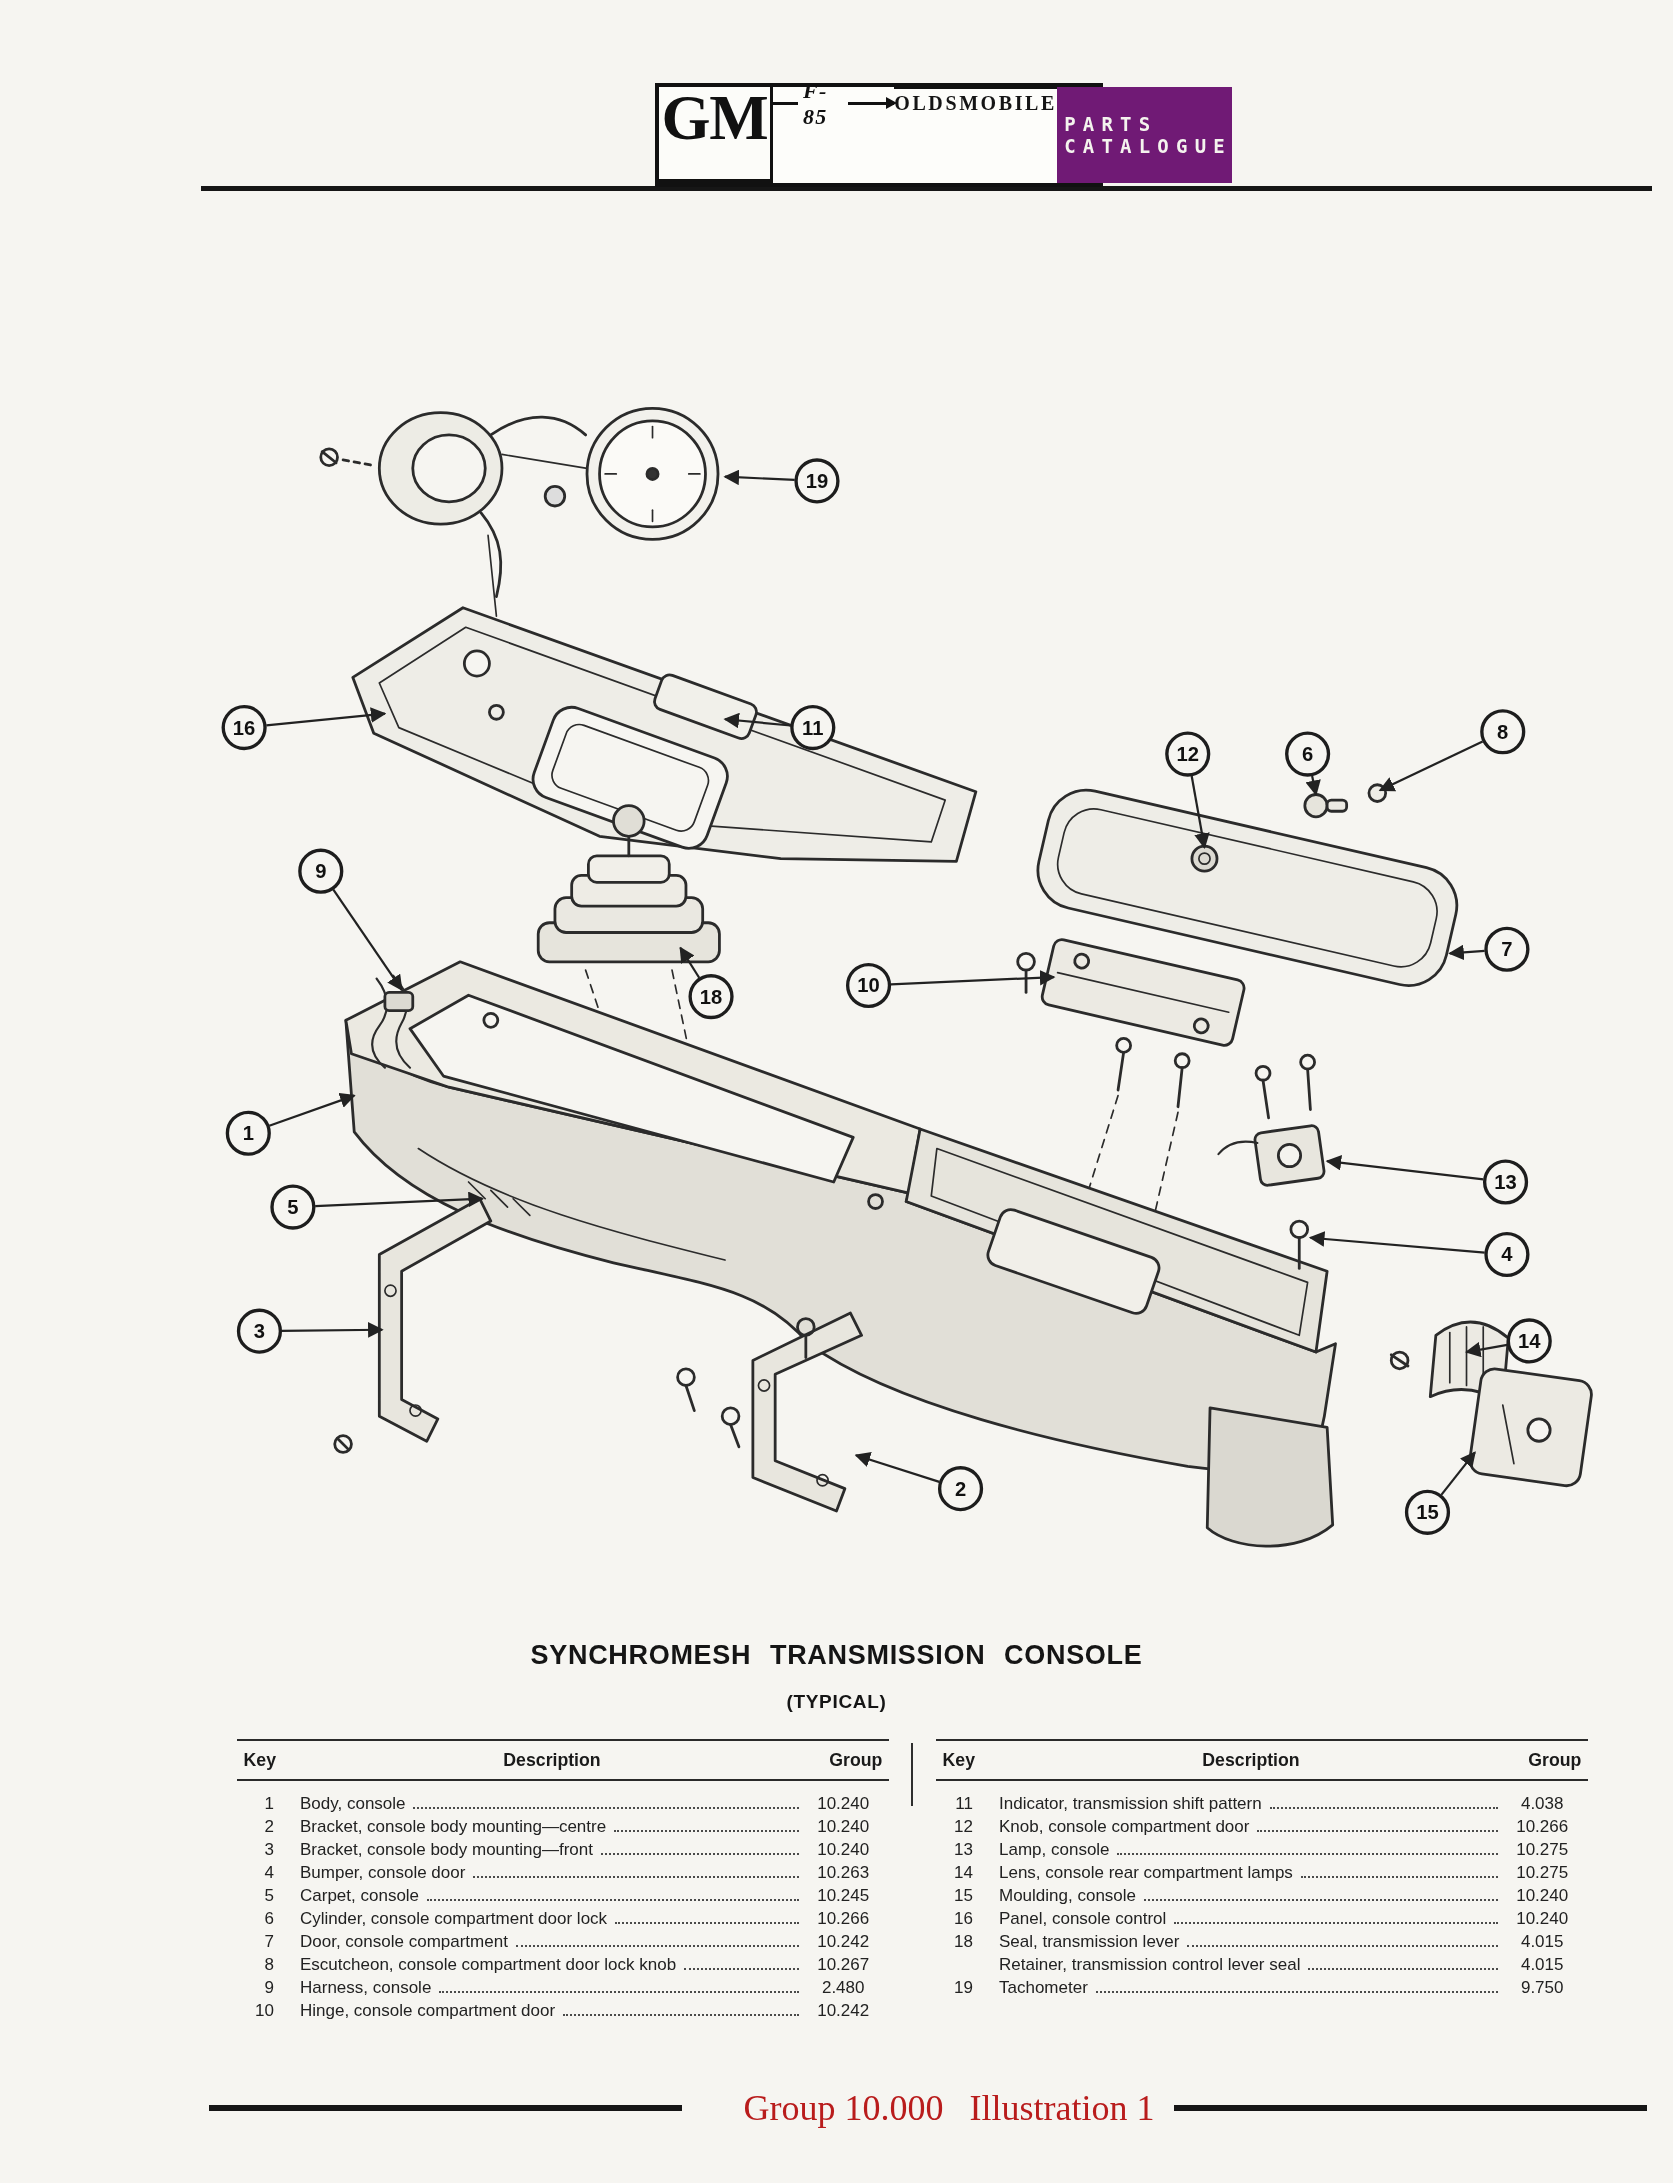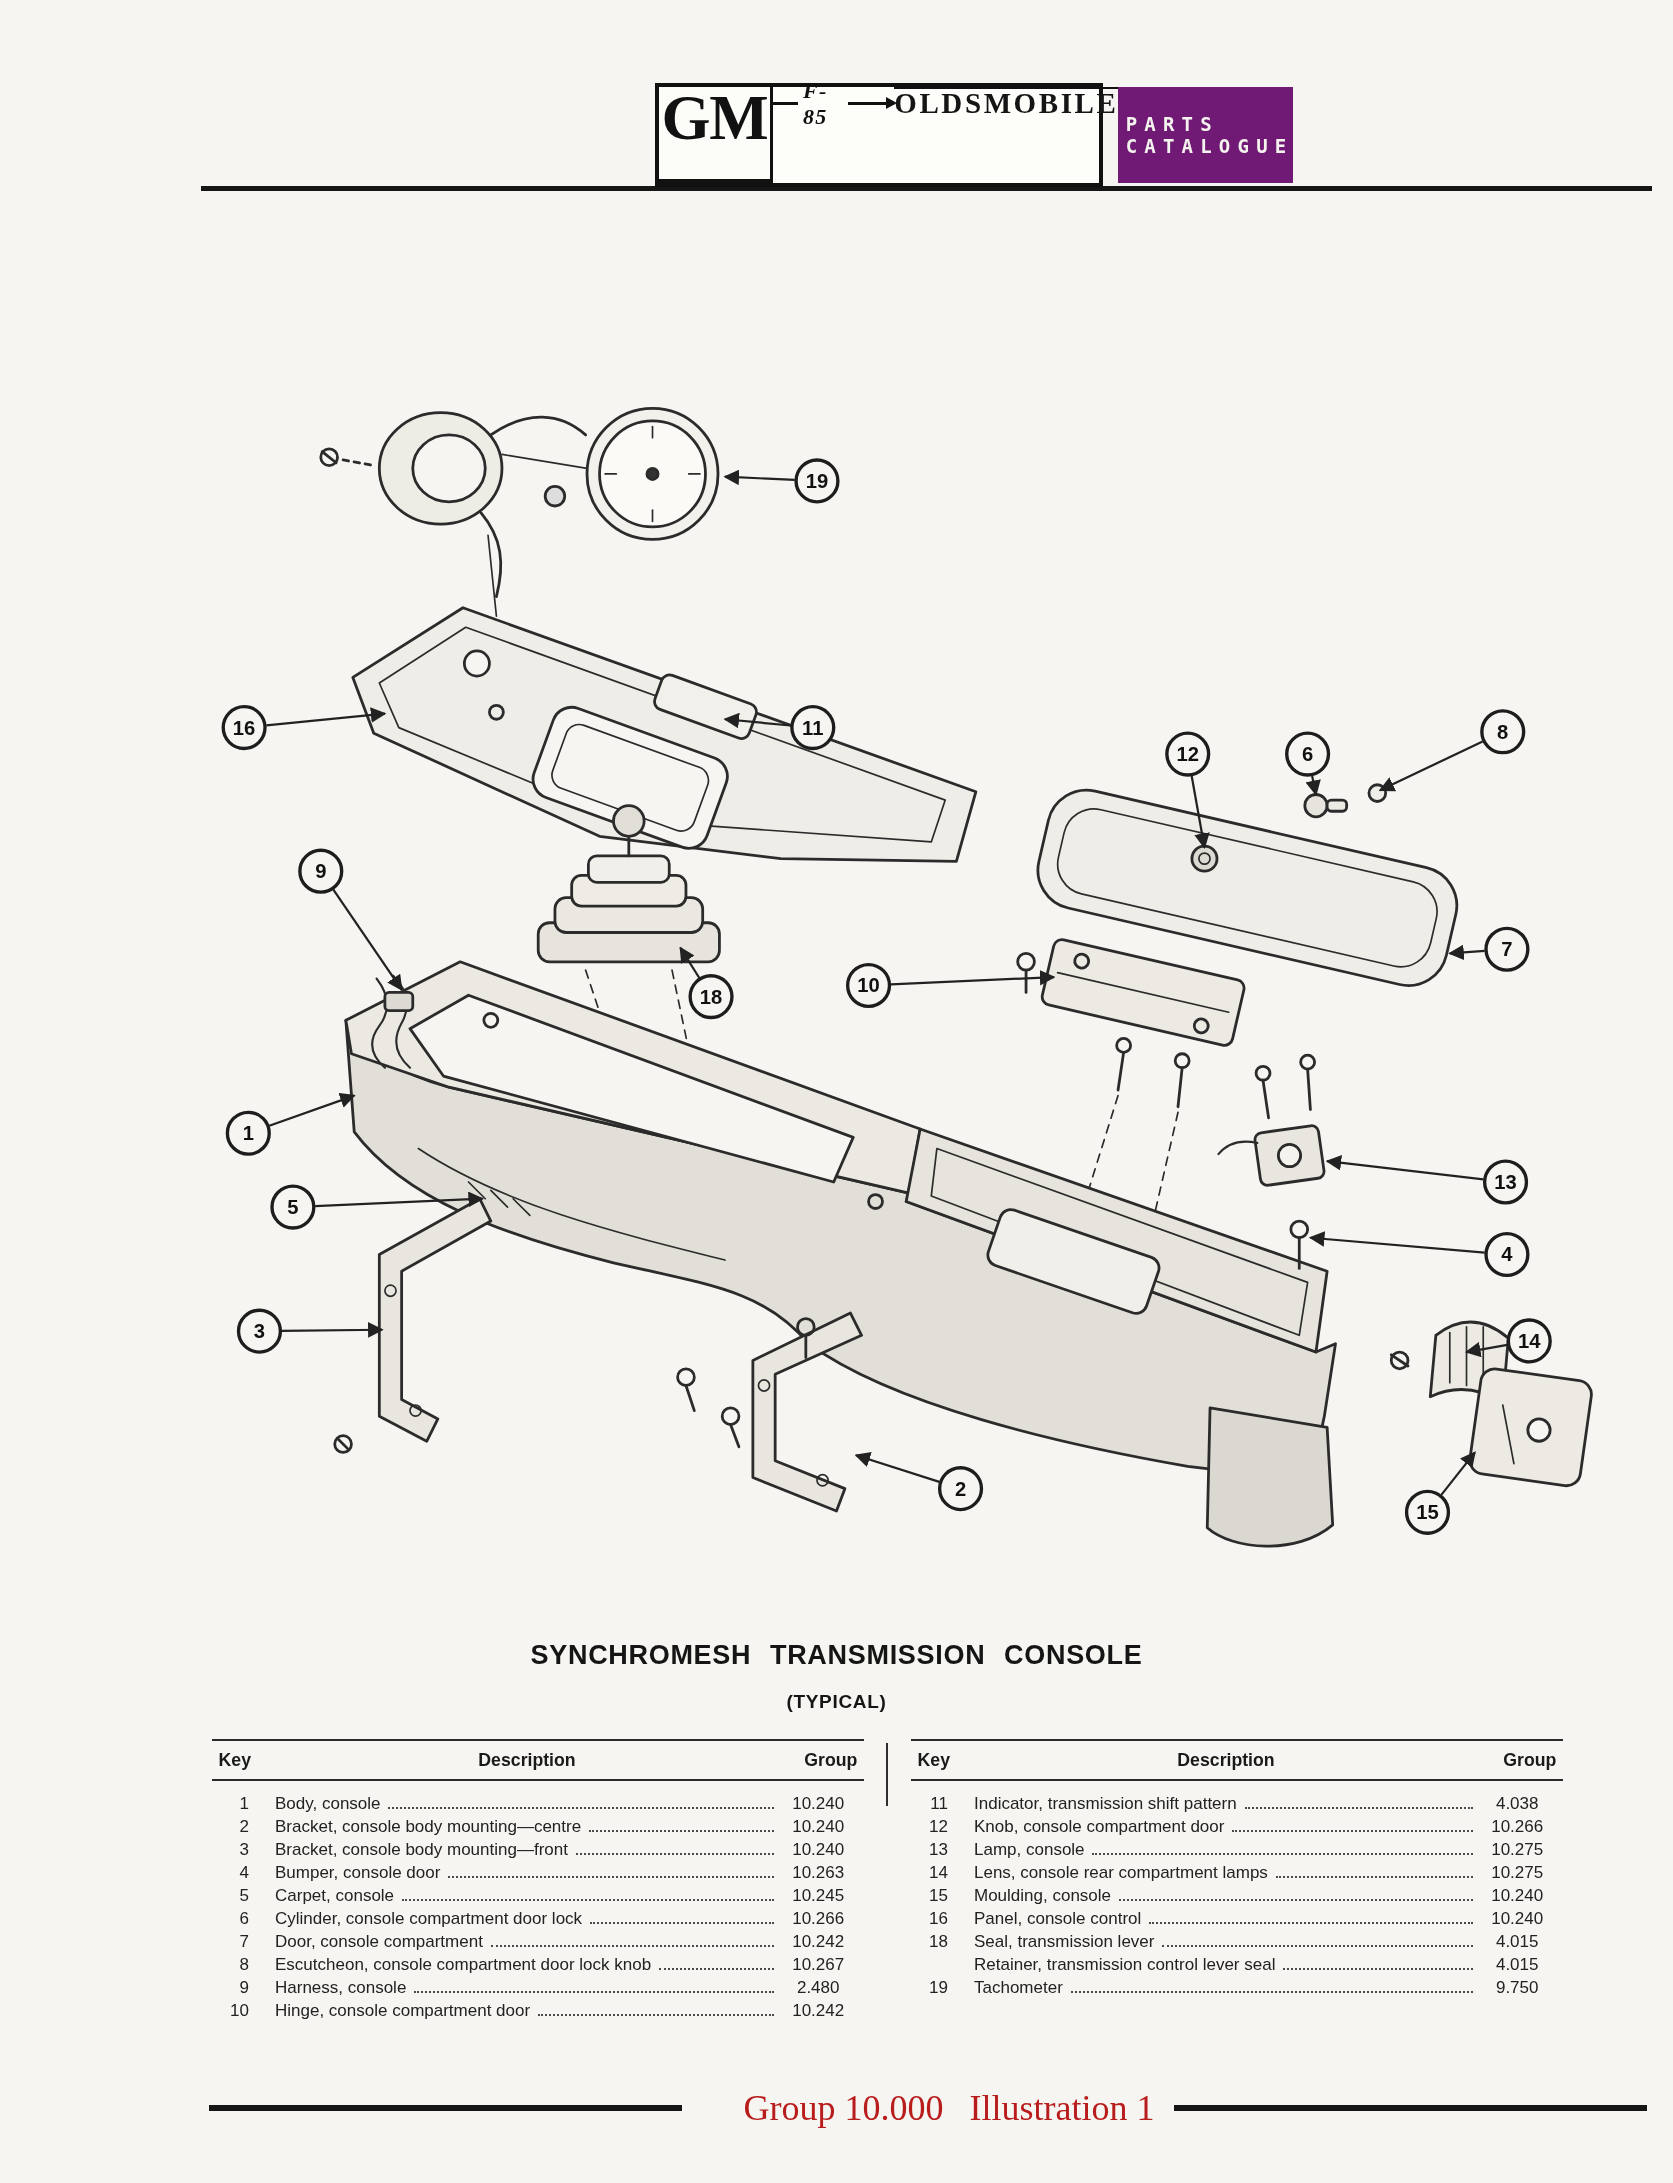--- a/index.html
+++ b/index.html
@@ -18,40 +18,40 @@
   }
   .gm-cell { width:142px; border-right:3.9px solid #111; display:flex; justify-content:center; background:#fcfcf9; }
   .gm-text { font-family:"Liberation Serif", serif; font-weight:700; font-size:63px; line-height:1; letter-spacing:-1.3px; color:#111; border-bottom:4.6px solid #111; padding:0 2.6px 1.3px 2.6px; }
   .brand-cell { flex:1; display:flex; flex-direction:row; }
   .f85-row { height:33px; display:flex; align-items:center; justify-content:center; gap:5.3px; }
   .f85-pre { width:30px; height:2.6px; background:#111; }
   .f85-text { font-family:"Liberation Serif", serif; font-style:italic; font-weight:700; font-size:22px; letter-spacing:1.3px; color:#111; }
   .f85-arrow { position:relative; width:56px; height:2.6px; background:#111; }
   .f85-arrow::after { content:""; position:absolute; right:-2.6px; top:-5.3px; border-left:11.8px solid #111; border-top:6.6px solid transparent; border-bottom:6.6px solid transparent; }
   .olds-row { height:30px; display:flex; align-items:center; justify-content:center; border-top:2px solid #111; }
-  .olds-text { font-family:"Liberation Serif", serif; font-weight:700; font-size:29px; letter-spacing:2.6px; color:#151515; }
+  .olds-text { font-family:"Liberation Serif", serif; font-weight:700; font-size:20px; letter-spacing:2.6px; color:#151515; }
   .parts-row { flex:1; background:#701a75; display:flex; align-items:center; justify-content:center; }
   .parts-text { color:#f4f3ee; font-family:"DejaVu Sans Mono", monospace; font-weight:700; font-size:19px; letter-spacing:7.2px; padding-left:7.2px; }
 
   
   .diagram { position:absolute; top:368px; left:0; width:1673px; height:1221px; }
   .diagram svg { width:100%; height:100%; display:block; }
   g.art { stroke:#2b2b2b; stroke-width:2; fill:none; stroke-linejoin:round; stroke-linecap:round; }
   .thin { stroke-width:1.2; }
   .leader { stroke:#222; stroke-width:1.6; }
   .callout-circle { fill:#f6f5f1; stroke:#1d1d1d; stroke-width:2.4; }
   .callout-num { font-family:"Liberation Sans", sans-serif; font-size:14.5px; font-weight:700; fill:#111; }
 
   
   .title-block { position:absolute; top:1640px; left:0; width:100%; text-align:center; }
   .title-main { font-size:27px; font-weight:700; letter-spacing:0.7px; word-spacing:10.5px; color:#151515; }
   .title-sub { margin-top:20px; font-size:19px; font-weight:700; letter-spacing:0.7px; color:#151515; }
 
   
-  .tables { position:absolute; top:1739px; left:212px; width:1351px; display:flex; justify-content:space-between; }
+  .tables { position:absolute; top:1739px; left:237px; width:1351px; display:flex; justify-content:space-between; }
   .tables::before { content:""; position:absolute; left:calc(50% - 1.3px); top:3.9px; height:63px; width:2px; background:#2e2e2e; }
   .ptable { width:652px; }
   .ptable-header { display:flex; align-items:center; border-top:2px solid #2a2a2a; border-bottom:2px solid #2a2a2a; padding:9.2px 0 7.9px 0; margin-bottom:10.5px; font-weight:700; font-size:17.7px; color:#1a1a1a; }
   .ph-key { width:63px; padding-left:6.6px; }
   .ph-desc { flex:1; text-align:center; }
   .ph-group { width:85px; text-align:right; padding-right:6.6px; }
   .prow { display:flex; align-items:baseline; font-size:17px; line-height:23px; color:#222; }
   .pkey { width:37px; text-align:right; flex:none; }
   .pdesc { flex:none; padding-left:26px; white-space:nowrap; }
   .pleader { flex:1; border-bottom:2.6px dotted #4a4a4a; margin:0 5.3px 4.6px 7.9px; min-width:10.5px; }

